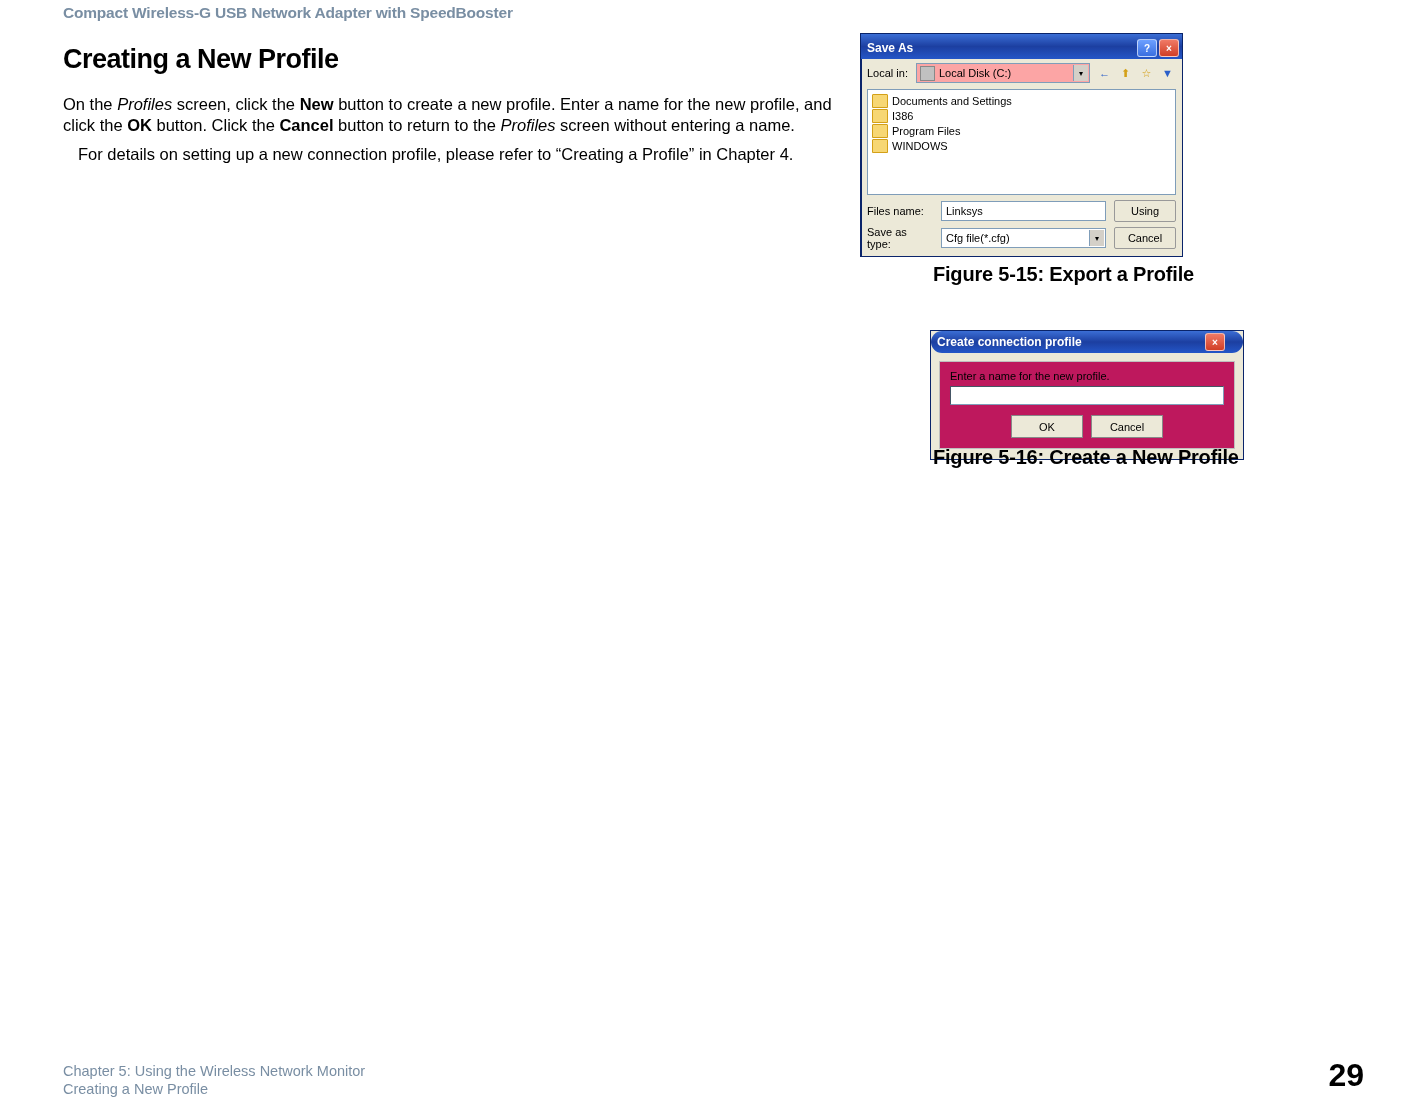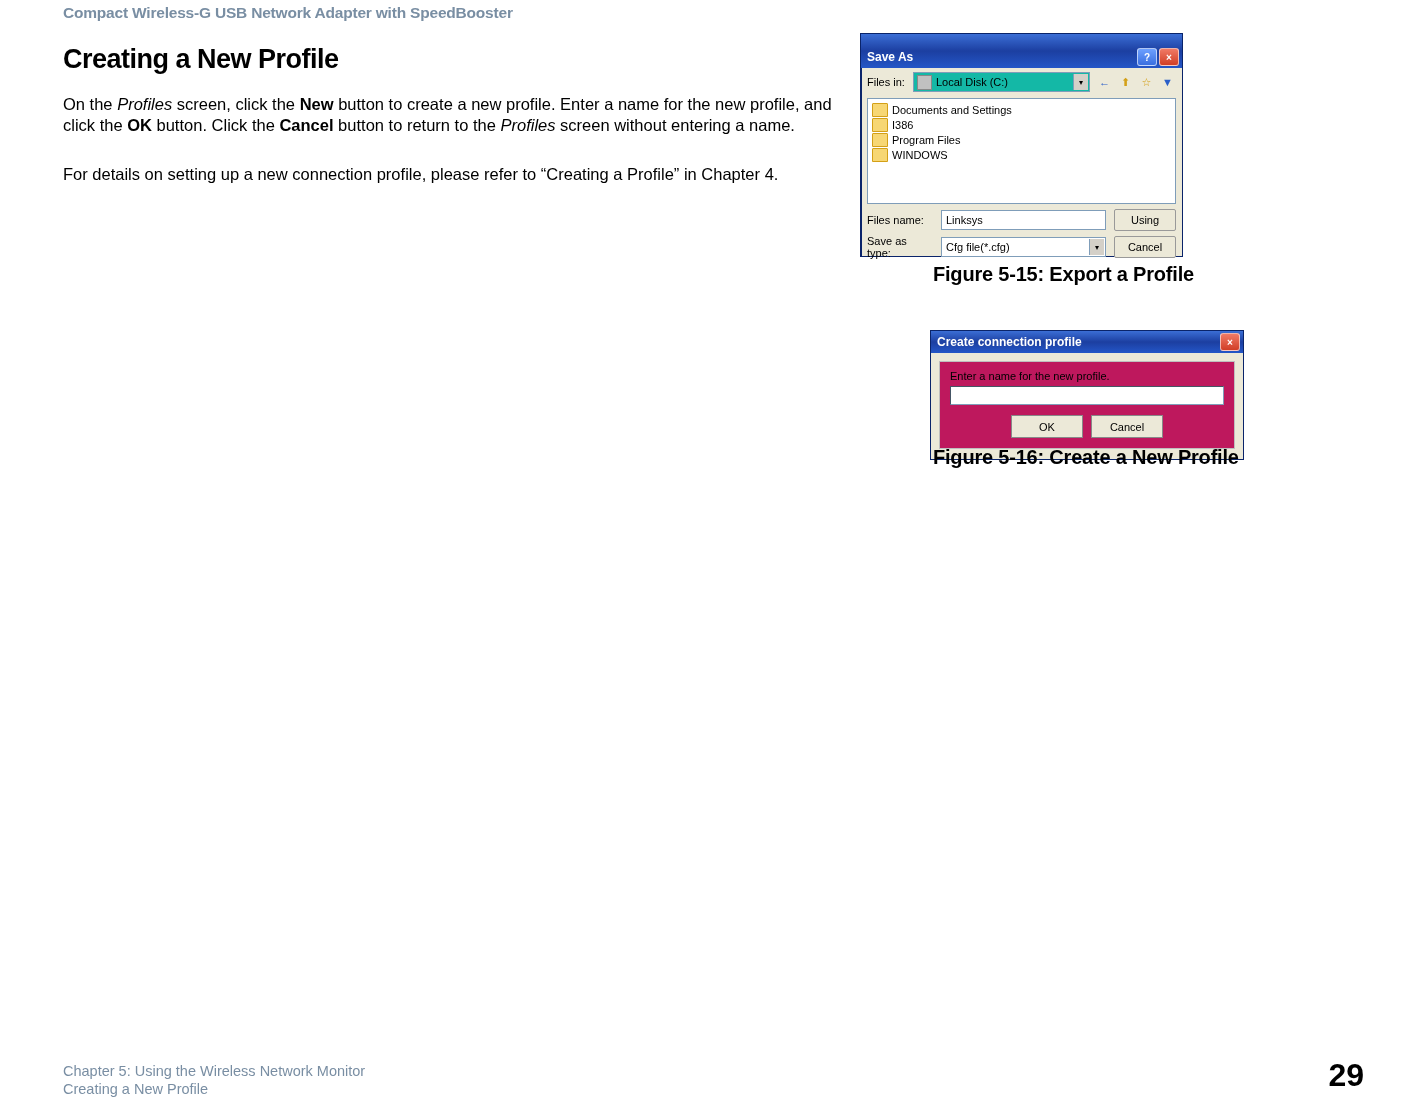--- a/index.html
+++ b/index.html
@@ -42,21 +42,21 @@
   }
   .body-text {
     position: absolute;
     left: 63px;
     width: 780px;
     font-size: 16.5px;
     line-height: 1.25;
     font-stretch: condensed;
   }
   .body-text.p1 { top: 94px; }
-  .body-text.p2 { top: 164px; }
+  .body-text.p2 { top: 144px; margin-left: 15px; }
   .italic { font-style: italic; }
   .bold { font-weight: bold; }
 
   .figure-caption {
     position: absolute;
     font-size: 20px;
     font-weight: bold;
     letter-spacing: -0.2px;
     font-stretch: condensed;
   }
@@ -94,21 +94,21 @@
     box-shadow: 1px 1px 0 #0a246a inset;
     font-family: Tahoma, Arial, sans-serif;
     font-size: 11px;
     color: #000;
   }
   .saveas .titlebar {
     height: 22px;
     background: linear-gradient(to bottom, #3b6ed5 0%, #1c3fa1 50%, #2456c7 100%);
     display: flex;
     align-items: center;
-    padding: 12px 3px 0 6px;
+    padding: 3px 3px 0 6px;
     justify-content: space-between;
   }
   .saveas .titlebar .title {
     color: #ffffff;
     font-weight: bold;
     font-size: 12px;
   }
   .saveas .titlebar .tbtns {
     display: flex;
     gap: 2px;
@@ -128,21 +128,21 @@
   .saveas .toolbar {
     display: flex;
     align-items: center;
     gap: 6px;
     padding: 4px 6px;
   }
   .saveas .toolbar .lbl { padding-right: 2px; }
   .saveas .combo {
     flex: 1;
     height: 18px;
-    background: #14b8a6;
+    background: #fca5a5;
     border: 1px solid #7f9db9;
     padding: 0 16px 0 3px;
     display: flex;
     align-items: center;
     gap: 4px;
     position: relative;
     font-size: 11px;
   }
   .saveas .combo .discicon {
     width: 13px; height: 13px; background: #c0c0c0; border: 1px solid #888; display:inline-block;
@@ -220,21 +220,22 @@
     height: 128px;
     background: #ece9d8;
     border: 1px solid #0a246a;
     font-family: Tahoma, Arial, sans-serif;
     font-size: 11px;
   }
   .createdlg .titlebar2 {
     height: 22px;
     background: linear-gradient(to bottom, #3b6ed5 0%, #1c3fa1 50%, #2456c7 100%);
     display:flex; align-items:center; justify-content:space-between;
-    padding: 0 3px 0 6px;
+    padding: 0 18px 0 6px;
+    border-radius: 11px;
   }
   .createdlg .titlebar2 .title2 {
     color:#fff; font-weight:bold; font-size:12px;
   }
   .createdlg .inner {
     margin: 8px;
     padding: 8px 10px 10px 10px;
     border: 1px solid #bfbfbf;
     background:#be185d;
   }
@@ -275,21 +276,21 @@
 
   <div class="saveas">
     <div class="titlebar">
       <span class="title">Save As</span>
       <span class="tbtns">
         <span class="tbtn help">?</span>
         <span class="tbtn close">×</span>
       </span>
     </div>
     <div class="toolbar">
-      <span class="lbl">Files in:</span>
+      <span class="lbl">Local in:</span>
       <span class="combo">
         <span class="discicon"></span>
         <span>Local Disk (C:)</span>
         <span class="dd">▾</span>
       </span>
       <span class="navicons">
         <span class="ni back">←</span>
         <span class="ni up">⬆</span>
         <span class="ni new">☆</span>
         <span class="ni view">▼</span>

